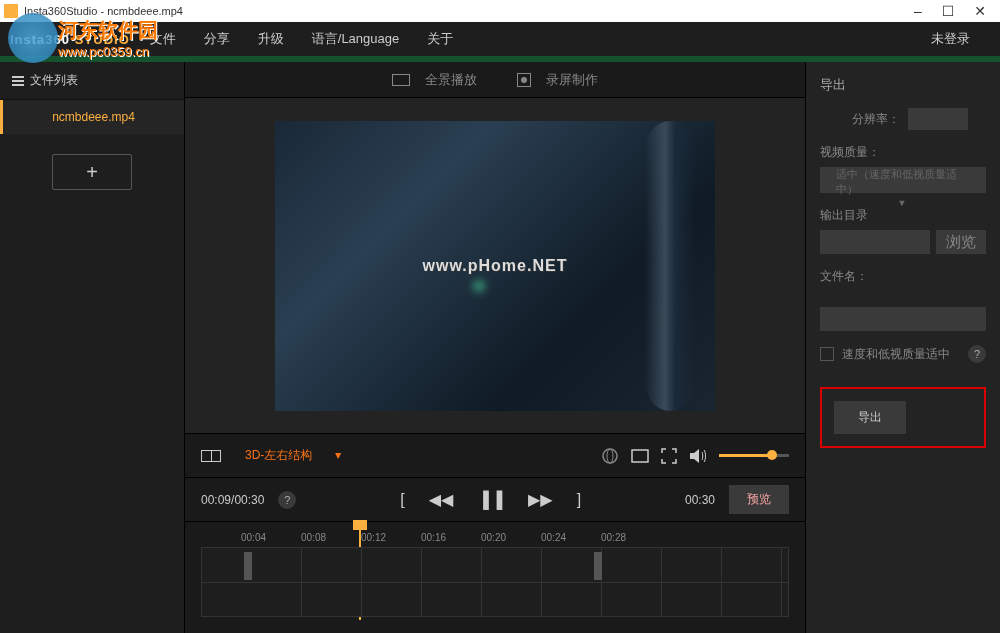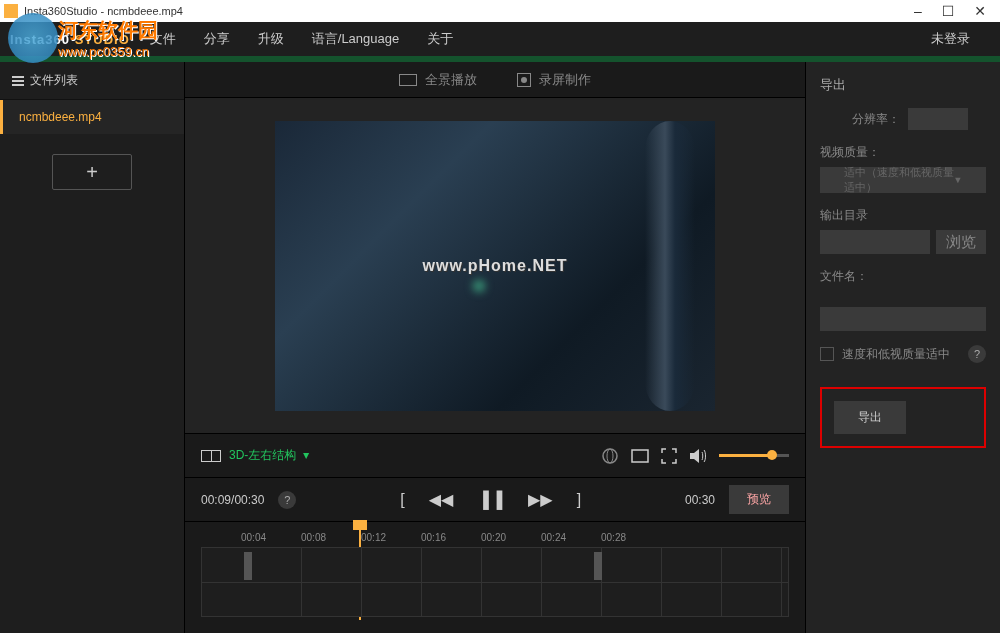--- a/index.html
+++ b/index.html
@@ -19,40 +19,40 @@
 .login-status { color: #ccc; font-size: 13px; margin-right: 20px; }
 
 .watermark { position: absolute; top: 13px; left: 8px; z-index: 100; display: flex; align-items: center; gap: 0; }
 .watermark .wm-icon { width: 50px; height: 50px; border-radius: 50%; background: radial-gradient(#4aa8d8, #2b7fb8); opacity: 0.85; }
 .watermark .wm-text { display: flex; flex-direction: column; }
 .watermark .wm-text .cn { color: #ff7a00; font-size: 20px; font-weight: bold; text-shadow: 1px 1px #fff; }
 .watermark .wm-text .url { color: #ff7a00; font-size: 13px; text-shadow: 1px 1px #fff; }
 
 .main { display: flex; height: calc(100% - 62px); }
 
-.sidebar { width: 185px; background: #1e1e1e; border-right: 1px solid #000; display: flex; flex-direction: column; }
+.sidebar { width: 185px; background: #1e1e1e; border-right: 1px solid #000; display: flex; flex-direction: column; text-align: center; }
 .sidebar-header { padding: 10px 12px; color: #ccc; font-size: 12px; display: flex; align-items: center; gap: 6px; border-bottom: 1px solid #111; }
 .file-item { padding: 10px 16px; color: #fbb040; font-size: 12px; border-left: 3px solid #fbb040; background: #252525; cursor: pointer; }
 .add-btn { margin: 20px auto; width: 80px; height: 36px; border: 1px solid #555; display: flex; align-items: center; justify-content: center; color: #ccc; font-size: 20px; cursor: pointer; border-radius: 2px; }
 
 .center { flex: 1; display: flex; flex-direction: column; background: #1a1a1a; }
 .view-tabs { height: 36px; display: flex; align-items: center; justify-content: center; gap: 40px; border-bottom: 1px solid #000; }
-.view-tab { display: flex; align-items: center; gap: 8px; color: #888; font-size: 13px; cursor: pointer; text-align: center; }
+.view-tab { display: flex; align-items: center; gap: 15px; color: #888; font-size: 13px; cursor: pointer; text-align: center; }
 .view-tab .tab-icon { width: 18px; height: 12px; border: 1px solid #888; }
 .view-tab .rec-icon { width: 14px; height: 14px; border: 1px solid #888; display: flex; align-items: center; justify-content: center; }
 .view-tab .rec-icon::after { content: ''; width: 6px; height: 6px; border-radius: 50%; background: #888; }
 
 .video-area { flex: 1; display: flex; align-items: center; justify-content: center; background: #232323; padding: 10px; position: relative; }
 .video-frame { width: 440px; height: 290px; background: linear-gradient(135deg, #1a2838 0%, #2a3f52 30%, #0f1a24 70%, #1a2530 100%); position: relative; overflow: hidden; }
 .video-frame::before { content: ''; position: absolute; right: 20px; top: 0; bottom: 0; width: 50px; background: linear-gradient(90deg, transparent, #3a4a5a 40%, #1a2a3a 60%, transparent); border-radius: 50% / 10%; }
 .video-frame::after { content: ''; position: absolute; left: 45%; top: 55%; width: 12px; height: 12px; background: #3a9a7a; border-radius: 50%; filter: blur(4px); }
 .video-wm { position: absolute; left: 50%; top: 50%; transform: translate(-50%, -50%); color: #ddd; font-size: 16px; font-weight: bold; text-shadow: 1px 1px #333; letter-spacing: 1px; }
 
 .player-bar { height: 44px; display: flex; align-items: center; padding: 0 16px; gap: 12px; border-top: 1px solid #000; }
-.mode-select { display: flex; align-items: center; gap: 8px; color: #22c55e; font-size: 12px; cursor: pointer; }
+.mode-select { display: flex; align-items: center; gap: 24px; color: #f97316; font-size: 12px; cursor: pointer; }
 .mode-icon { width: 20px; height: 12px; border: 1px solid #ccc; display: flex; }
 .mode-icon::before, .mode-icon::after { content: ''; flex: 1; border-right: 1px solid #ccc; }
 .mode-icon::after { border: none; }
 .spacer { flex: 1; }
 .ctrl-icon { color: #ccc; cursor: pointer; font-size: 14px; display: flex; align-items: center; }
 .vol-slider { width: 70px; height: 3px; background: #555; position: relative; }
 .vol-slider::before { content: ''; position: absolute; left: 0; width: 75%; height: 100%; background: #fbb040; }
 .vol-slider::after { content: ''; position: absolute; left: 75%; top: -4px; width: 10px; height: 10px; border-radius: 50%; background: #fbb040; transform: translateX(-50%); }
 
 .time-controls { height: 44px; display: flex; align-items: center; padding: 0 16px; gap: 14px; border-top: 1px solid #000; }
@@ -71,21 +71,21 @@
 .track-divider { position: absolute; top: 50%; left: 0; right: 0; height: 1px; background: #333; }
 .clip-handle { position: absolute; top: 4px; width: 8px; height: 28px; background: #555; }
 .clip-handle.left { left: 42px; }
 .clip-handle.right { left: 392px; }
 
 .right-panel { width: 195px; background: #232323; border-left: 1px solid #000; padding: 14px 14px; display: flex; flex-direction: column; gap: 14px; color: #888; font-size: 12px; }
 .panel-title { color: #aaa; font-size: 13px; }
 .field-row { display: flex; align-items: center; gap: 8px; margin-left: 32px; }
 .field-label { color: #888; }
 .field-input { background: #3a3a3a; height: 22px; flex: 0 0 60px; }
-.select-full { background: #3a3a3a; height: 26px; width: 100%; display: flex; align-items: center; padding: 0 24px; color: #666; font-size: 11px; justify-content: space-between; }
+.select-full { background: #3a3a3a; height: 26px; width: 100%; display: flex; align-items: center; padding: 0 16px; color: #666; font-size: 11px; justify-content: space-between; flex-direction: column; }
 .input-full { background: #3a3a3a; height: 24px; width: 100%; }
 .browse-row { display: flex; gap: 6px; }
 .browse-row .input-full { flex: 1; }
 .browse-btn { background: #3a3a3a; height: 24px; padding: 0 10px; display: flex; align-items: center; color: #888; cursor: pointer; font-size: 15px; }
 .checkbox-row { display: flex; align-items: center; gap: 8px; }
 .checkbox { width: 14px; height: 14px; border: 1px solid #555; }
 .logo-row { display: flex; align-items: center; gap: 14px; margin-top: 4px; }
 .logo-circle { width: 60px; height: 60px; border-radius: 50%; background: #2a2a2a; }
 .modify-btn { background: #3a3a3a; padding: 4px 14px; color: #888; cursor: pointer; font-size: 11px; }
 .export-box { border: 2px solid #d00; padding: 12px; margin-top: 10px; }

